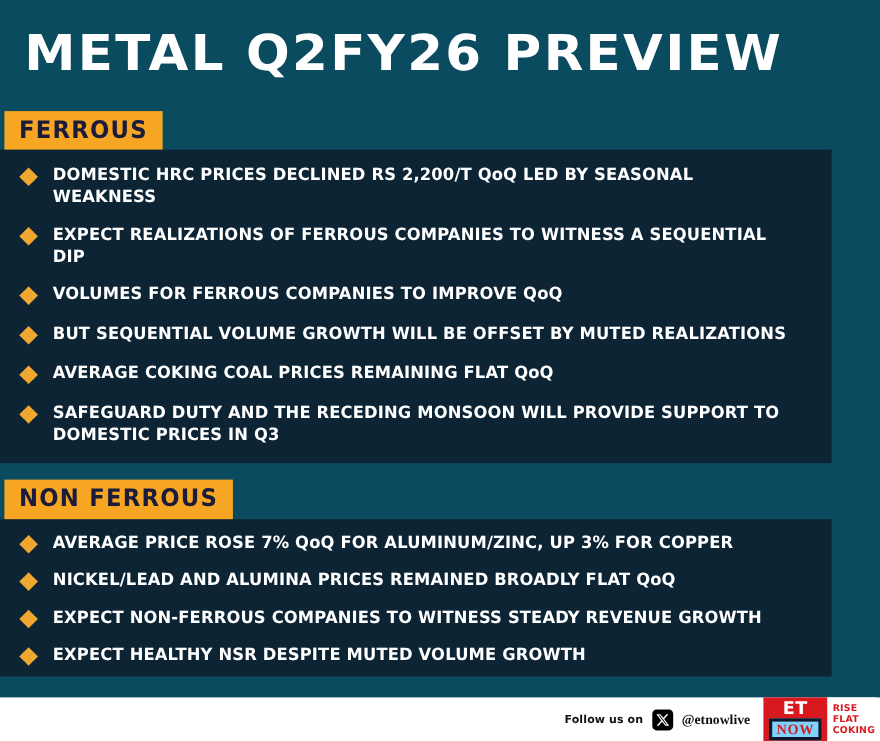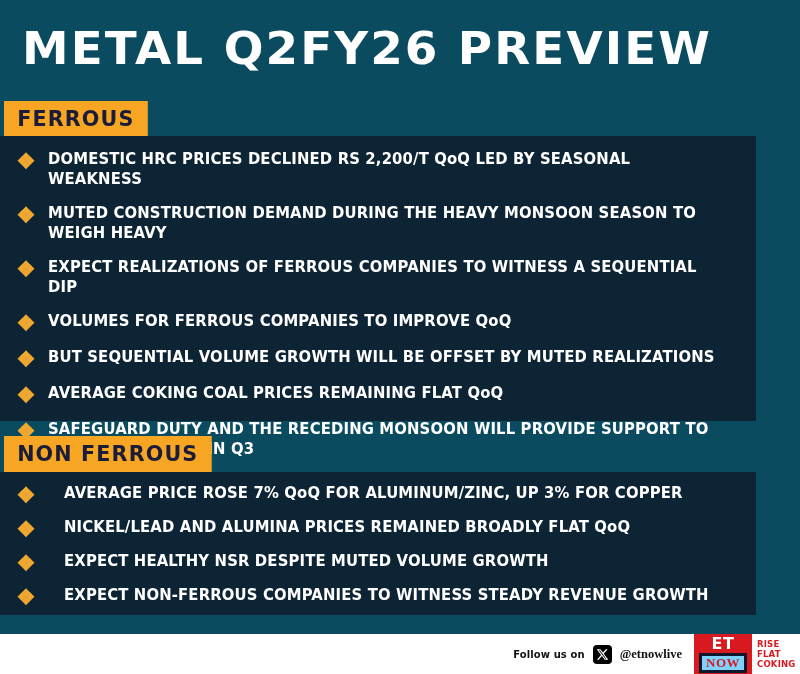--- a/index.html
+++ b/index.html
@@ -86,21 +86,21 @@
   #panel-ferrous .bullet-list { padding-top: 13px; }
   #panel-nonferrous .bullet-list { padding-top: 11px; }
 
   .bullet-item {
     position: relative;
     display: flex;
     align-items: flex-start;
     padding: 0 16px 0 16px;
     margin-bottom: 14px;
   }
-  #panel-nonferrous .bullet-item { margin-bottom: 12px; gap: 16px; }
+  #panel-nonferrous .bullet-item { margin-bottom: 12px; }
 
   .bullet-icon {
     flex: 0 0 auto;
     width: 20px;
     height: 20px;
     margin-top: 2px;
     margin-right: 12px;
   }
   .bullet-text {
     flex: 1 1 auto;
@@ -238,33 +238,20 @@
               <rect x="10" y="1.3" width="6.2" height="6.2" transform="rotate(45 10 1.3)"></rect>
               <rect x="10" y="9.4" width="6.2" height="6.2" transform="rotate(45 10 9.4)"></rect>
               <rect x="5.9" y="5.35" width="6.2" height="6.2" transform="rotate(45 5.9 5.35)"></rect>
               <rect x="14.1" y="5.35" width="6.2" height="6.2" transform="rotate(45 14.1 5.35)"></rect>
             </g>
           </svg>
         </span>
         <span class="bullet-text">DOMESTIC HRC PRICES DECLINED RS 2,200/T QoQ LED BY SEASONAL WEAKNESS</span>
       </li>
 
-      <li class="bullet-item">
-        <span class="bullet-icon">
-          <svg viewBox="0 0 20 20" width="20" height="20" aria-hidden="true">
-            <g fill="#f0a830">
-              <rect x="10" y="1.3" width="6.2" height="6.2" transform="rotate(45 10 1.3)"></rect>
-              <rect x="10" y="9.4" width="6.2" height="6.2" transform="rotate(45 10 9.4)"></rect>
-              <rect x="5.9" y="5.35" width="6.2" height="6.2" transform="rotate(45 5.9 5.35)"></rect>
-              <rect x="14.1" y="5.35" width="6.2" height="6.2" transform="rotate(45 14.1 5.35)"></rect>
-            </g>
-          </svg>
-        </span>
-        <span class="bullet-text">MUTED CONSTRUCTION DEMAND DURING THE HEAVY MONSOON SEASON TO WEIGH HEAVY</span>
-      </li>
 
       <li class="bullet-item">
         <span class="bullet-icon">
           <svg viewBox="0 0 20 20" width="20" height="20" aria-hidden="true">
             <g fill="#f0a830">
               <rect x="10" y="1.3" width="6.2" height="6.2" transform="rotate(45 10 1.3)"></rect>
               <rect x="10" y="9.4" width="6.2" height="6.2" transform="rotate(45 10 9.4)"></rect>
               <rect x="5.9" y="5.35" width="6.2" height="6.2" transform="rotate(45 5.9 5.35)"></rect>
               <rect x="14.1" y="5.35" width="6.2" height="6.2" transform="rotate(45 14.1 5.35)"></rect>
             </g>
@@ -369,35 +356,35 @@
         <span class="bullet-icon">
           <svg viewBox="0 0 20 20" width="20" height="20" aria-hidden="true">
             <g fill="#f0a830">
               <rect x="10" y="1.3" width="6.2" height="6.2" transform="rotate(45 10 1.3)"></rect>
               <rect x="10" y="9.4" width="6.2" height="6.2" transform="rotate(45 10 9.4)"></rect>
               <rect x="5.9" y="5.35" width="6.2" height="6.2" transform="rotate(45 5.9 5.35)"></rect>
               <rect x="14.1" y="5.35" width="6.2" height="6.2" transform="rotate(45 14.1 5.35)"></rect>
             </g>
           </svg>
         </span>
+        <span class="bullet-text">EXPECT NON-FERROUS COMPANIES TO WITNESS STEADY REVENUE GROWTH</span>
+      </li>
+
+      <li class="bullet-item">
+        <span class="bullet-icon">
+          <svg viewBox="0 0 20 20" width="20" height="20" aria-hidden="true">
+            <g fill="#f0a830">
+              <rect x="10" y="1.3" width="6.2" height="6.2" transform="rotate(45 10 1.3)"></rect>
+              <rect x="10" y="9.4" width="6.2" height="6.2" transform="rotate(45 10 9.4)"></rect>
+              <rect x="5.9" y="5.35" width="6.2" height="6.2" transform="rotate(45 5.9 5.35)"></rect>
+              <rect x="14.1" y="5.35" width="6.2" height="6.2" transform="rotate(45 14.1 5.35)"></rect>
+            </g>
+          </svg>
+        </span>
         <span class="bullet-text">EXPECT HEALTHY NSR DESPITE MUTED VOLUME GROWTH</span>
-      </li>
-
-      <li class="bullet-item">
-        <span class="bullet-icon">
-          <svg viewBox="0 0 20 20" width="20" height="20" aria-hidden="true">
-            <g fill="#f0a830">
-              <rect x="10" y="1.3" width="6.2" height="6.2" transform="rotate(45 10 1.3)"></rect>
-              <rect x="10" y="9.4" width="6.2" height="6.2" transform="rotate(45 10 9.4)"></rect>
-              <rect x="5.9" y="5.35" width="6.2" height="6.2" transform="rotate(45 5.9 5.35)"></rect>
-              <rect x="14.1" y="5.35" width="6.2" height="6.2" transform="rotate(45 14.1 5.35)"></rect>
-            </g>
-          </svg>
-        </span>
-        <span class="bullet-text">EXPECT NON-FERROUS COMPANIES TO WITNESS STEADY REVENUE GROWTH</span>
       </li>
 
     </ul>
   </div>
 
   <div class="footer">
     <span class="follow-text">Follow us on</span>
 
     <span class="x-icon-box">
       <svg viewBox="0 0 24 24" width="13" height="13" aria-hidden="true">

